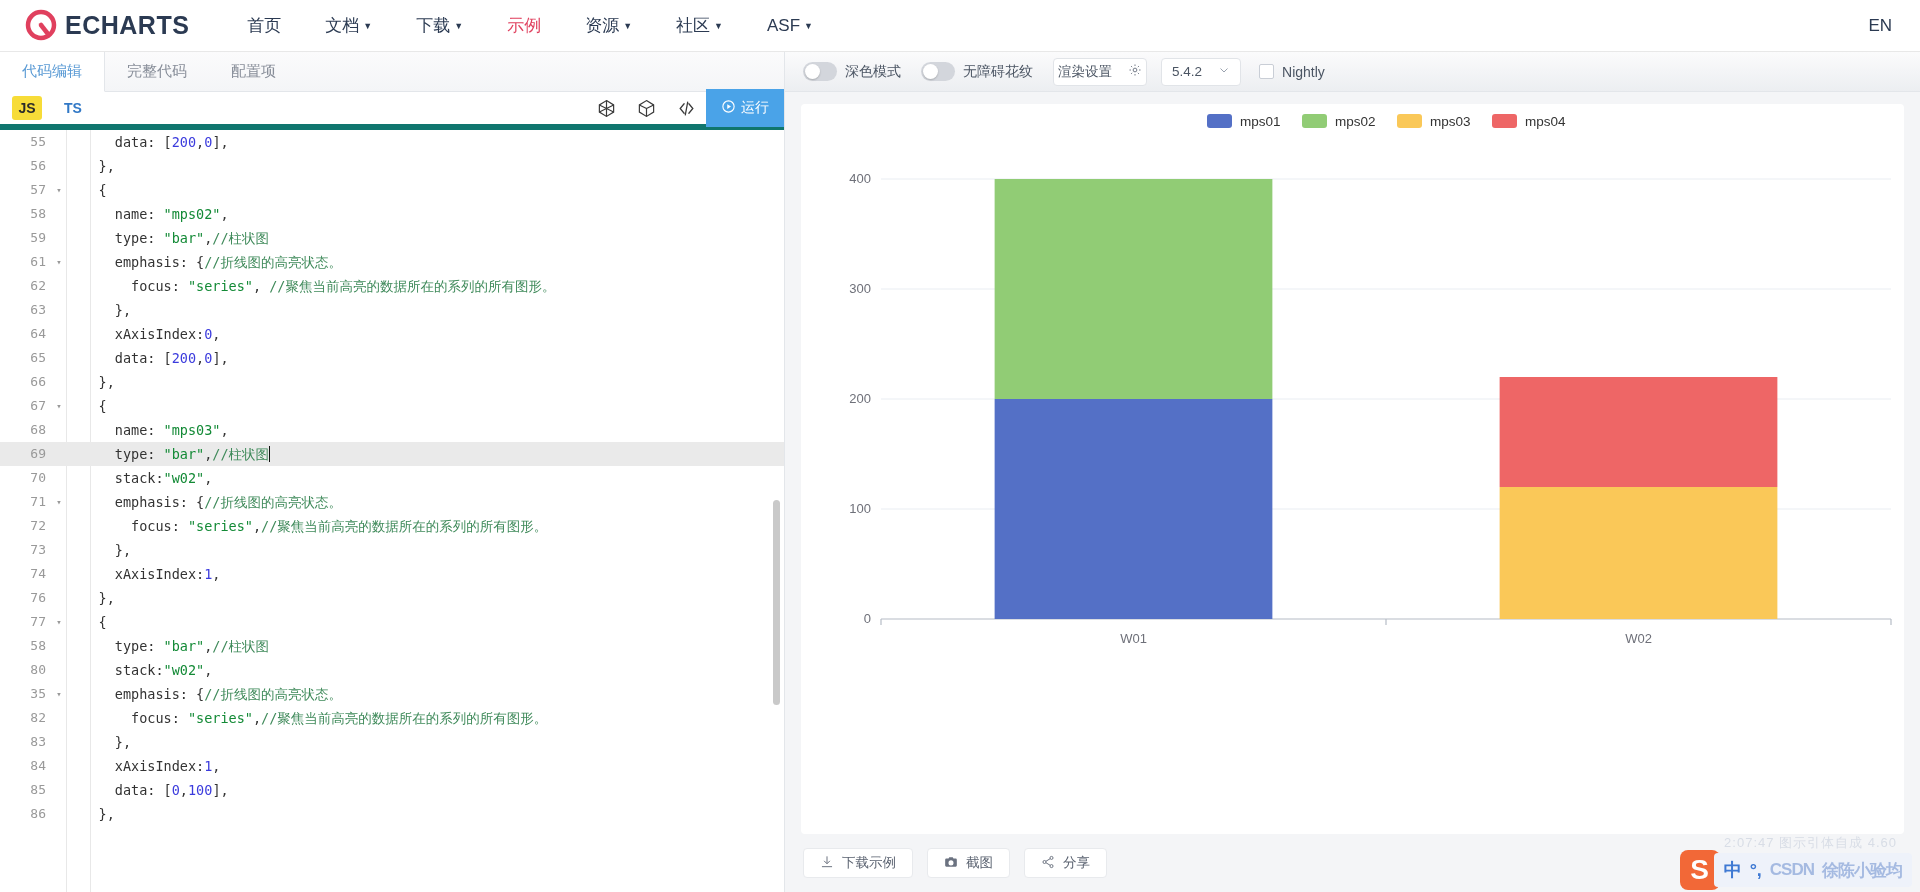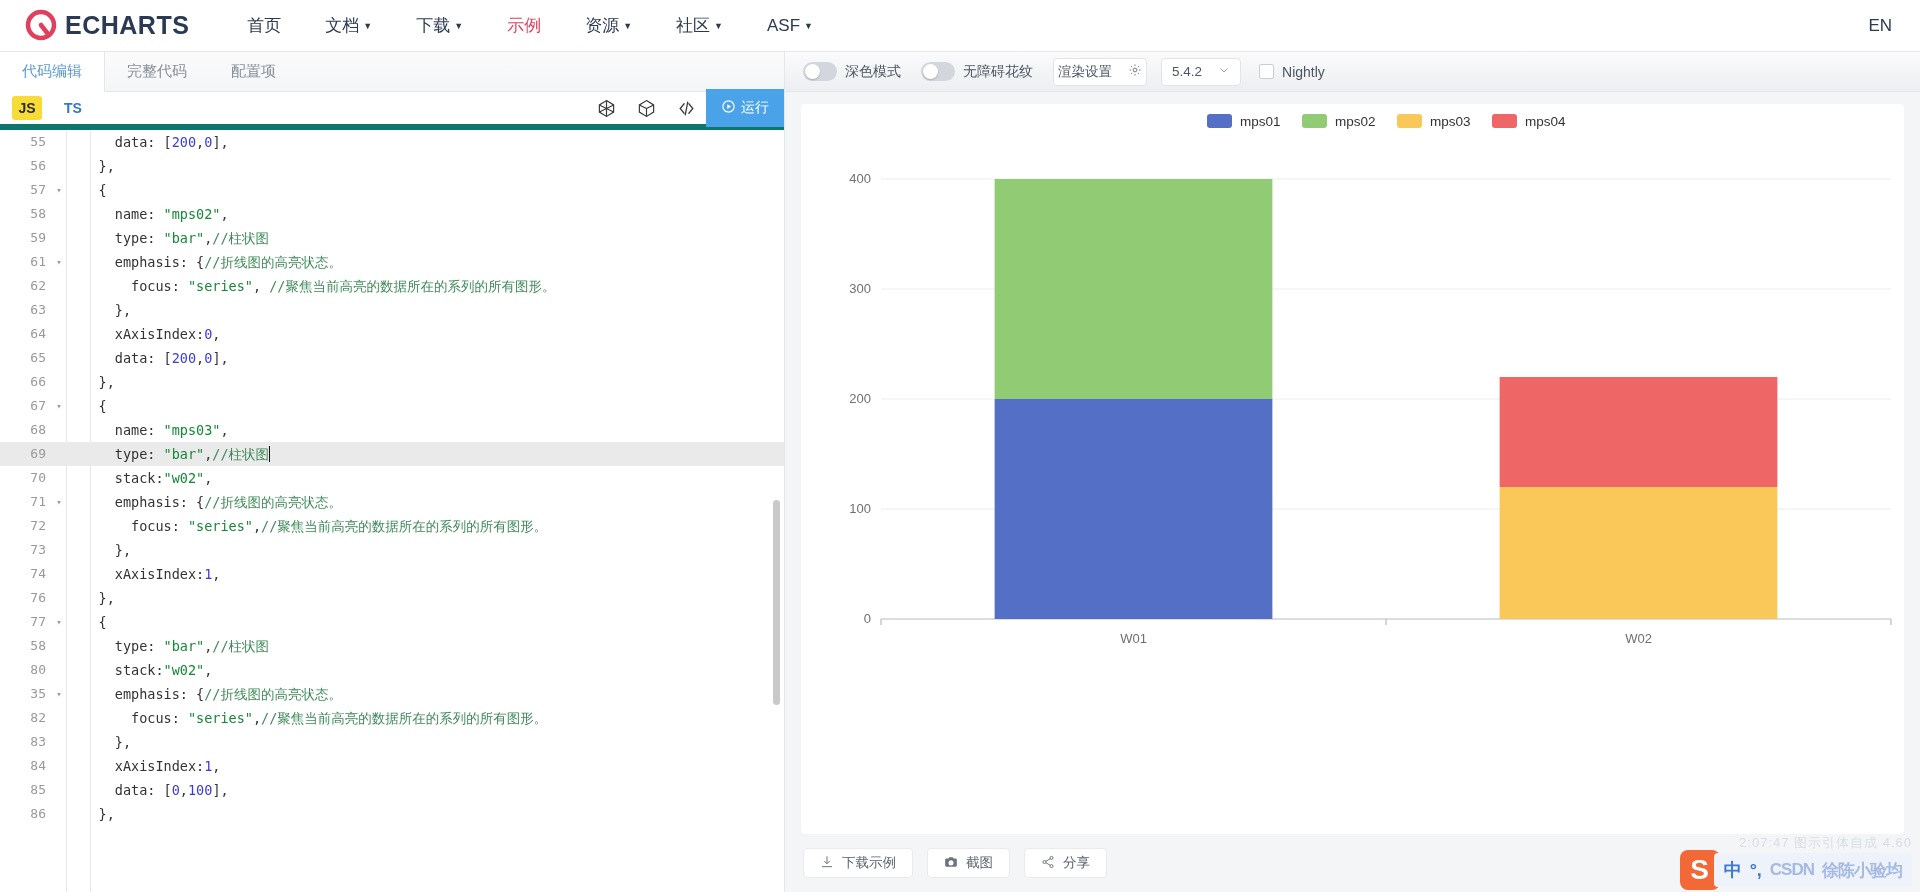--- a/index.html
+++ b/index.html
@@ -184,21 +184,21 @@
     font-weight:700;font-size:28px;display:flex;align-items:center;justify-content:center;
     font-family:"Liberation Sans",sans-serif;
   }
   .wm-bar {
     height:34px; background:#eef2fb; border-radius:4px; display:flex; align-items:center;
     gap:8px; padding: 0 10px; margin-left:-6px;
     font-size:18px; color:#2f6fd0; font-weight:600;
   }
   .wm-faint { color:#9fb6e0; font-size:17px; letter-spacing:-1px; }
   .wm-top {
-    position:absolute; right: 8px; bottom: 40px; font-size: 13px; color:#d8dde6;
+    position:absolute; right: 23px; bottom: 40px; font-size: 13px; color:#d8dde6;
     letter-spacing: 1px; pointer-events:none;
   }
 </style>
 </head>
 <body>
 
 <div class="topnav">
   <div class="brand">
     <span class="brand-logo">
       <svg width="34" height="34" viewBox="0 0 34 34">

